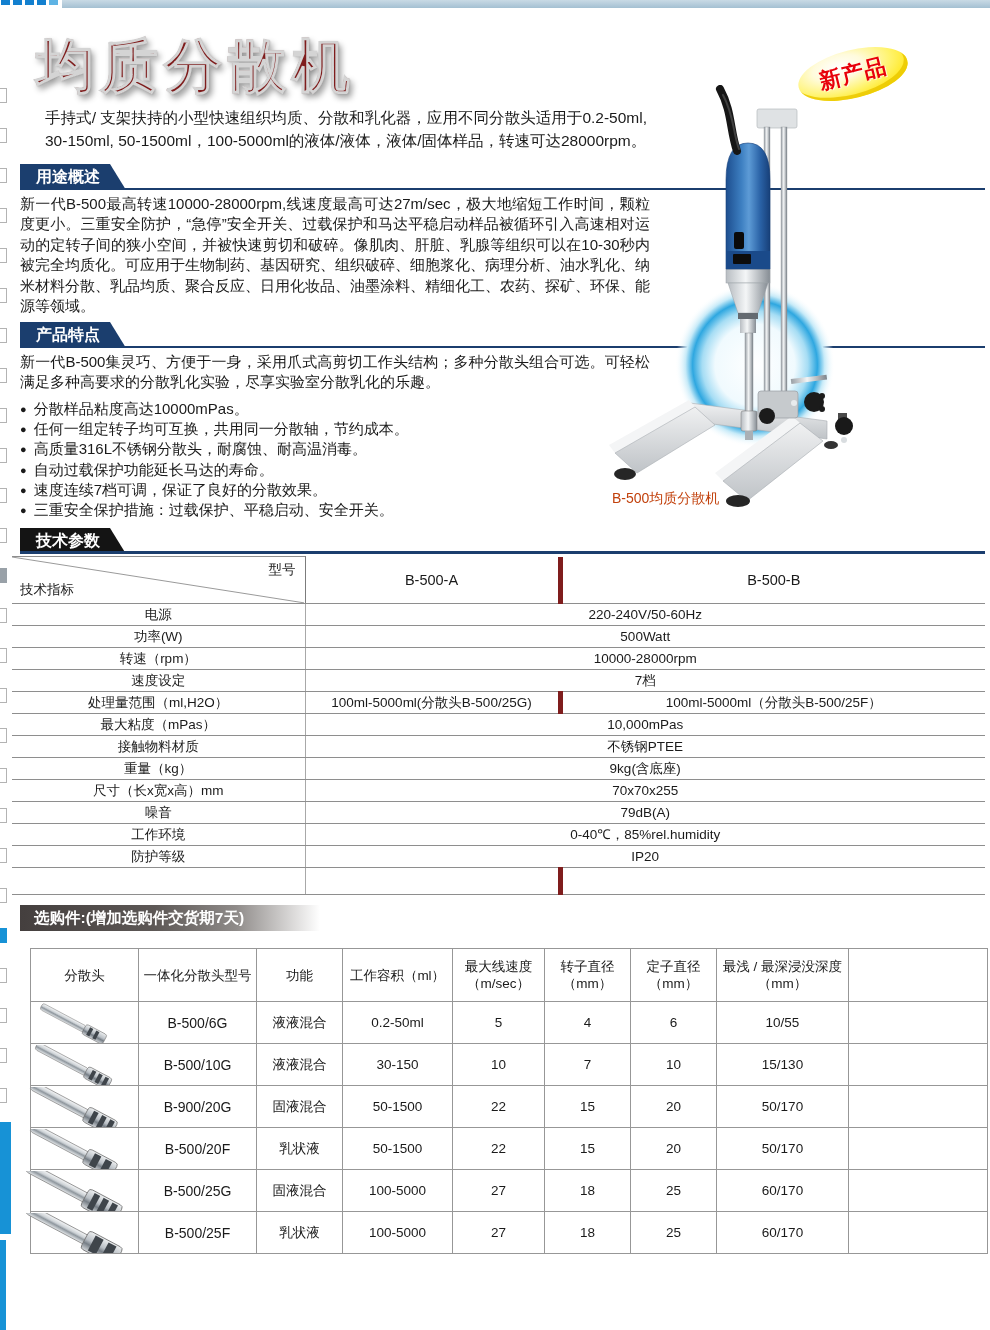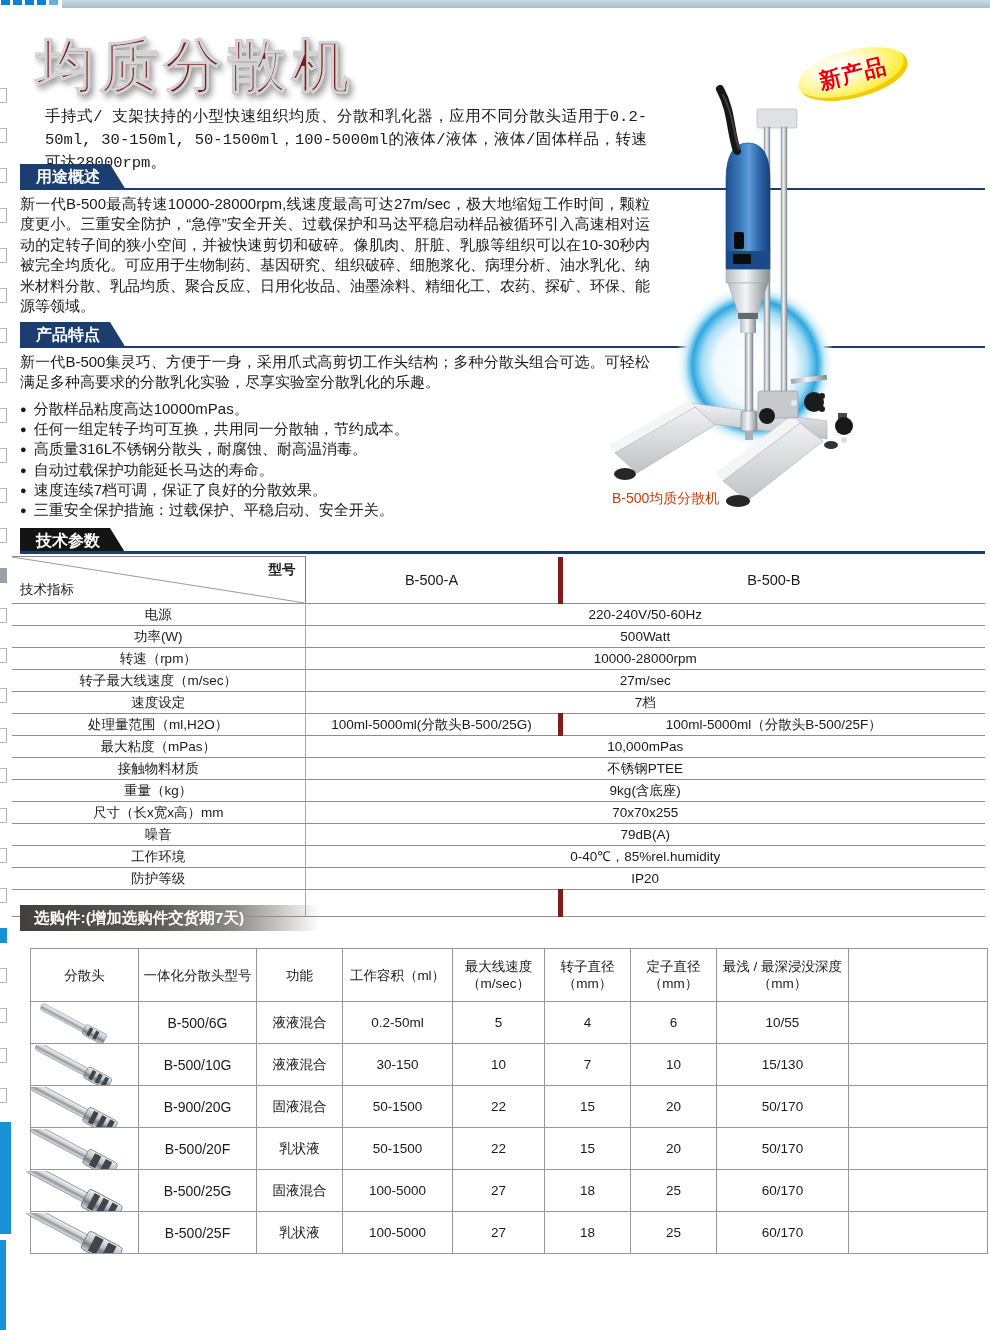--- a/index.html
+++ b/index.html
@@ -23,21 +23,21 @@
   .page-title{position:absolute;left:36px;top:28px;font-size:58px;font-weight:bold;
               letter-spacing:6px;color:#7f1d1d;-webkit-text-stroke:1px #d4d4d4;
               text-shadow:3px 4px 6px #8f8f8f,1px 1px 2px #bdbdbd,0 0 1px #cfcfcf;}
   .badge{position:absolute;left:797px;top:50px;width:112px;height:48px;border-radius:50%;
          transform:rotate(-14deg);display:flex;align-items:center;justify-content:center;
          background:radial-gradient(ellipse at 38% 30%,#ffffff 0%,#fffbdc 26%,#fff36b 55%,#ffe71f 76%,#ecce00 100%);
          box-shadow:inset -3px -4px 0 rgba(235,200,0,.85);}
   .badge span{font-size:22px;font-weight:800;color:#e8000a;letter-spacing:1px;
               text-shadow:1px 1px 0 rgba(255,255,255,.7);}
   .intro{position:absolute;left:45px;top:106px;width:602px;font-size:15.5px;
-         line-height:23px;text-align:justify;font-family:Liberation Mono, monospace;}
+         line-height:23px;text-align:justify;}
 
   
   .sec-bar{position:absolute;height:26px;line-height:26px;color:#fff;font-size:16px;
            font-weight:bold;padding:0 26px 0 16px;background:#1b3e6e;
            clip-path:polygon(0 0,calc(100% - 16px) 0,100% 100%,0 100%);}
   .sec-bar.black{background:#141414;}
   .sec-rule{position:absolute;left:20px;width:965px;height:2px;background:#1b3e6e;}
   .sec-rule.thick{height:3px;}
 
   .flow-text{position:absolute;left:20px;width:630px;font-size:15px;line-height:20.4px;
@@ -51,21 +51,21 @@
   .caption{position:absolute;left:612px;top:490px;font-size:14px;color:#c2410c;}
 
   
   table{border-collapse:collapse;table-layout:fixed;}
   .spec{position:absolute;left:12px;top:556px;width:973px;font-size:13.5px;}
   .spec td{height:21px;text-align:center;border-bottom:1px solid #8e8e8e;padding:0;}
   .spec td.lbl{border-right:1px solid #a8a8a8;}
   .spec tr.hdr td{height:46px;}
   .spec td.corner{position:relative;border-top:1px solid #8e8e8e;border-right:1px solid #7c7c7c;}
   .corner svg{position:absolute;inset:0;}
-  .corner .ct{position:absolute;right:9px;top:4px;font-weight:bold;}
+  .corner .ct{position:absolute;right:9px;top:4px;}
   .corner .cb{position:absolute;left:8px;bottom:4px;}
   .spec td.model{font-size:14.5px;}
   .spec td.vb{border-left:5px solid #7f1d1d;}
   .spec tr.tail td{height:26px;}
 
   
   .opt-bar{position:absolute;left:20px;top:905px;width:300px;height:26px;line-height:26px;
            color:#fff;font-size:15.5px;font-weight:bold;padding-left:14px;box-sizing:border-box;
            background:linear-gradient(90deg,#443f3e 0%,#5d5856 45%,#8f8b89 72%,rgba(255,255,255,0) 100%);}
   .opt{position:absolute;left:30px;top:948px;width:957px;font-size:13.5px;padding-left:8px;}
@@ -260,24 +260,20 @@
         </tr>
     <tr>
           <td class="lbl">功率(W)</td>
           <td colspan="2">500Watt</td>
         </tr>
     <tr>
           <td class="lbl">转速（rpm）</td>
           <td colspan="2">10000-28000rpm</td>
         </tr>
     <tr>
-          <td class="lbl">转子最大线速度（m/sec）</td>
-          <td colspan="2">27m/sec</td>
-        </tr>
-    <tr>
           <td class="lbl">速度设定</td>
           <td colspan="2">7档</td>
         </tr>
     <tr>
           <td class="lbl">处理量范围（ml,H2O）</td>
           <td>100ml-5000ml(分散头B-500/25G)</td>
           <td class="vb">100ml-5000ml（分散头B-500/25F）</td>
         </tr>
     <tr>
           <td class="lbl">最大粘度（mPas）</td>

